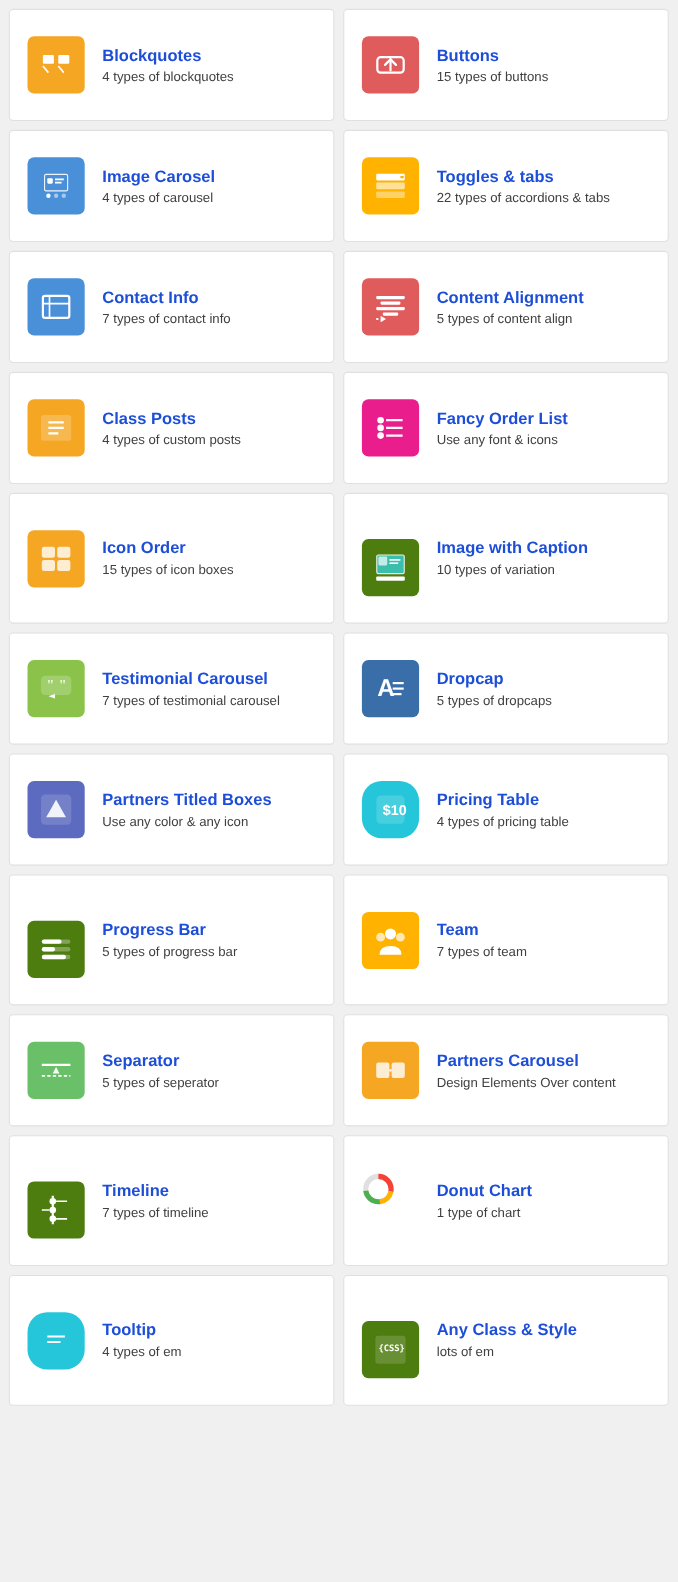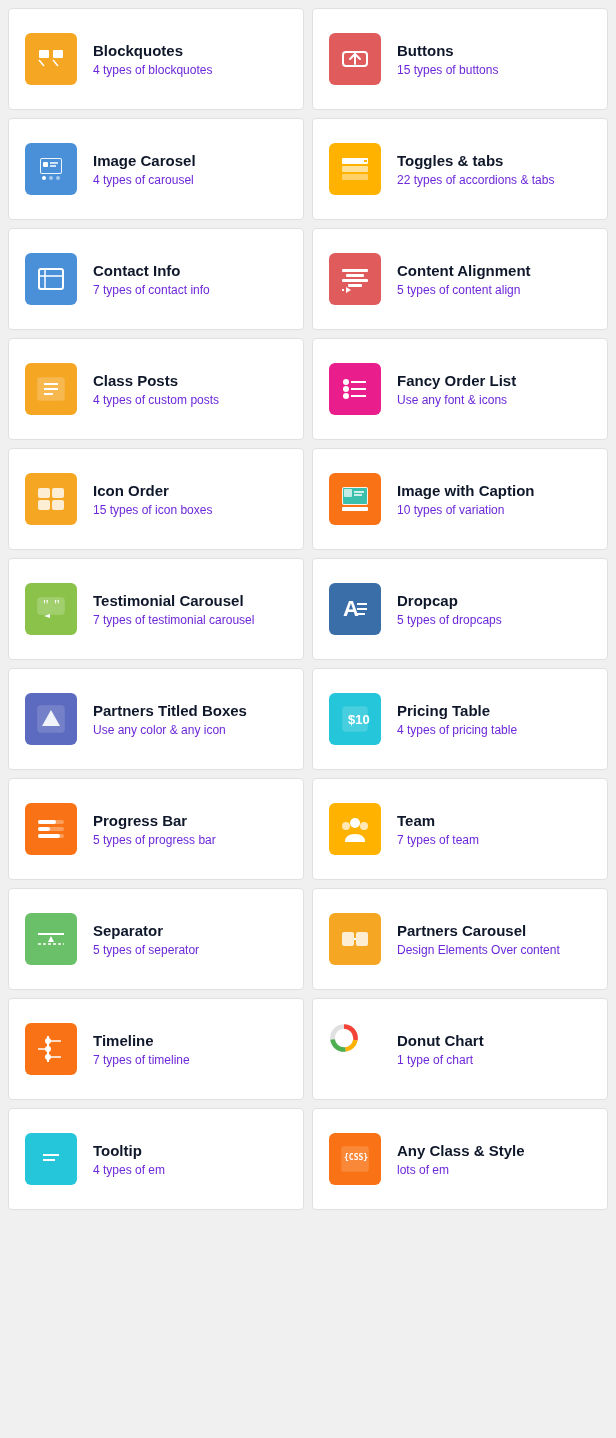--- a/index.html
+++ b/index.html
@@ -31,37 +31,37 @@
       border-radius: 6px;
       display: flex;
       align-items: center;
       justify-content: center;
       flex-shrink: 0;
       font-size: 26px;
     }
     .card-text h3 {
       font-size: 15px;
       font-weight: 700;
-      color: #0f172a;
+      color: #1d4ed8;
       margin-bottom: 4px;
     }
     .card-text p {
       font-size: 12px;
-      color: #6d28d9;
+      color: #404040;
     }
 
     
     .bg-orange { background: #f5a623; }
     .bg-red { background: #e05c5c; }
     .bg-blue { background: #4a90d9; }
-    .bg-teal { background: #f97316; }
+    .bg-teal { background: #4d7c0f; margin-top: 17px; }
     .bg-green { background: #6abf69; }
     .bg-lime { background: #8bc34a; }
     .bg-amber { background: #ffb300; }
-    .bg-cyan { background: #26c6da; }
+    .bg-cyan { background: #26c6da; border-radius: 18px; }
     .bg-darkblue { background: #3a6ea8; }
     .bg-pink { background: #e91e8c; }
     .bg-indigo { background: #5c6bc0; }
 
     svg {
       width: 30px;
       height: 30px;
     }
   </style>
 </head>

